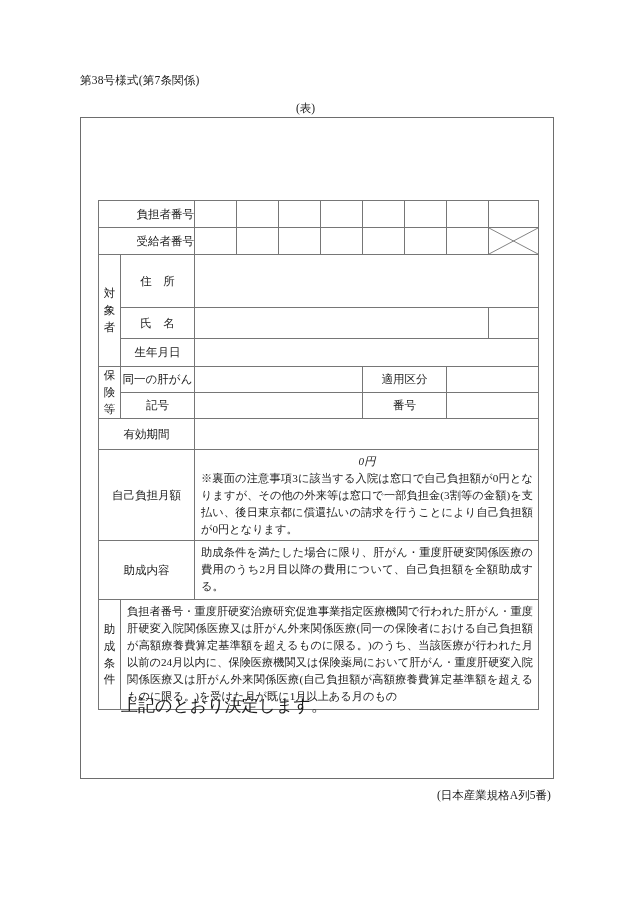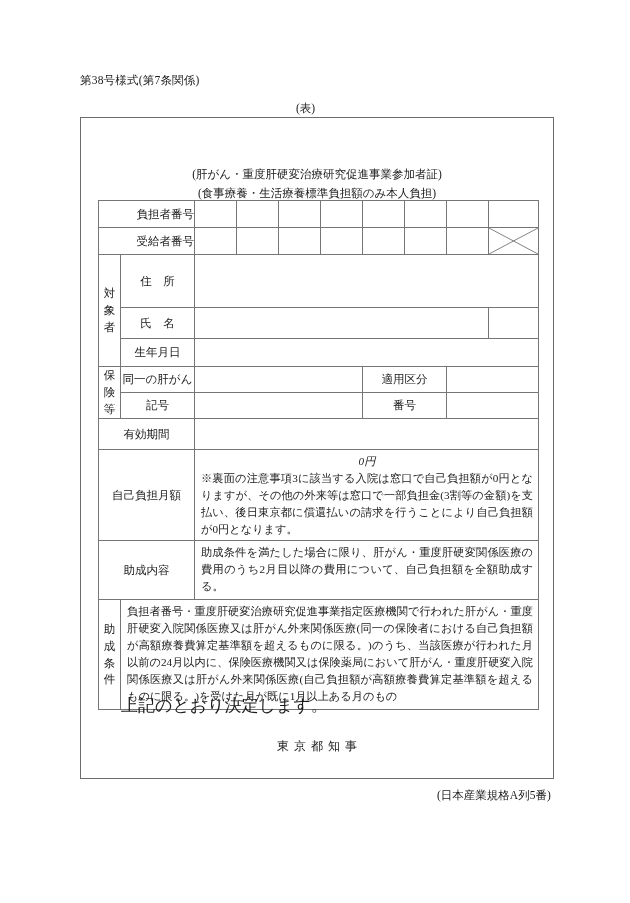--- a/index.html
+++ b/index.html
@@ -174,22 +174,20 @@
   }
 </style>
 </head>
 <body>
 
 <div class="form-no">第38号様式(第7条関係)</div>
 <div class="omote-label">(表)</div>
 
 <div class="page-frame">
 
-  <div class="sub-line l1">(肝がん・重度肝硬変治療研究促進事業参加者証)</div>
-  <div class="sub-line l2">(食事療養・生活療養標準負担額のみ本人負担)</div>
 
   <table class="main">
     <colgroup>
       <col style="width:22px">
       <col style="width:74px">
       <col style="width:42px">
       <col style="width:42px">
       <col style="width:42px">
       <col style="width:42px">
       <col style="width:42px">
@@ -298,16 +296,15 @@
         <span>件</span>
       </td>
       <td colspan="9">
         <div class="body-text">負担者番号・重度肝硬変治療研究促進事業指定医療機関で行われた肝がん・重度肝硬変入院関係医療又は肝がん外来関係医療(同一の保険者における自己負担額が高額療養費算定基準額を超えるものに限る。)のうち、当該医療が行われた月以前の24月以内に、保険医療機関又は保険薬局において肝がん・重度肝硬変入院関係医療又は肝がん外来関係医療(自己負担額が高額療養費算定基準額を超えるものに限る。)を受けた月が既に1月以上ある月のもの</div>
       </td>
     </tr>
   </tbody>
     </table>
 
   <div class="decision">上記のとおり決定します。</div>
-  <div class="governor">東京都知事</div>
 </div>
 
 <div class="paper-size">(日本産業規格A列5番)</div>
 
 </body></html>

